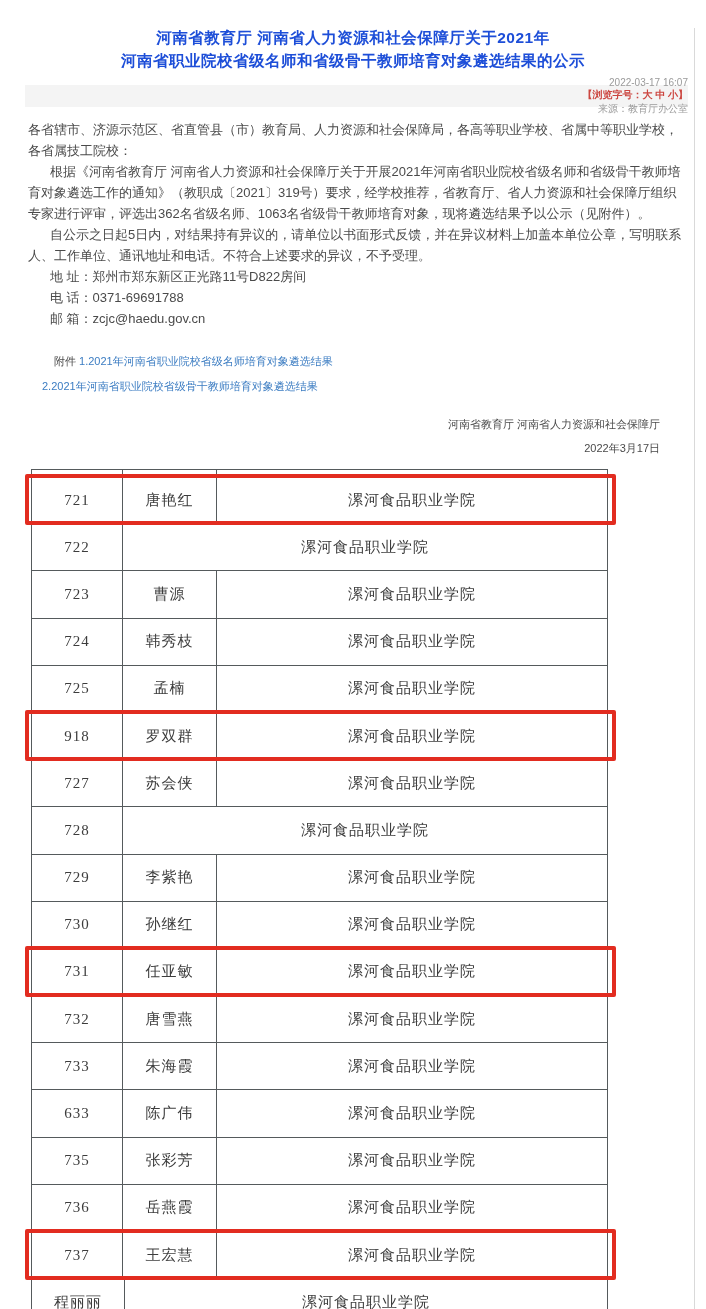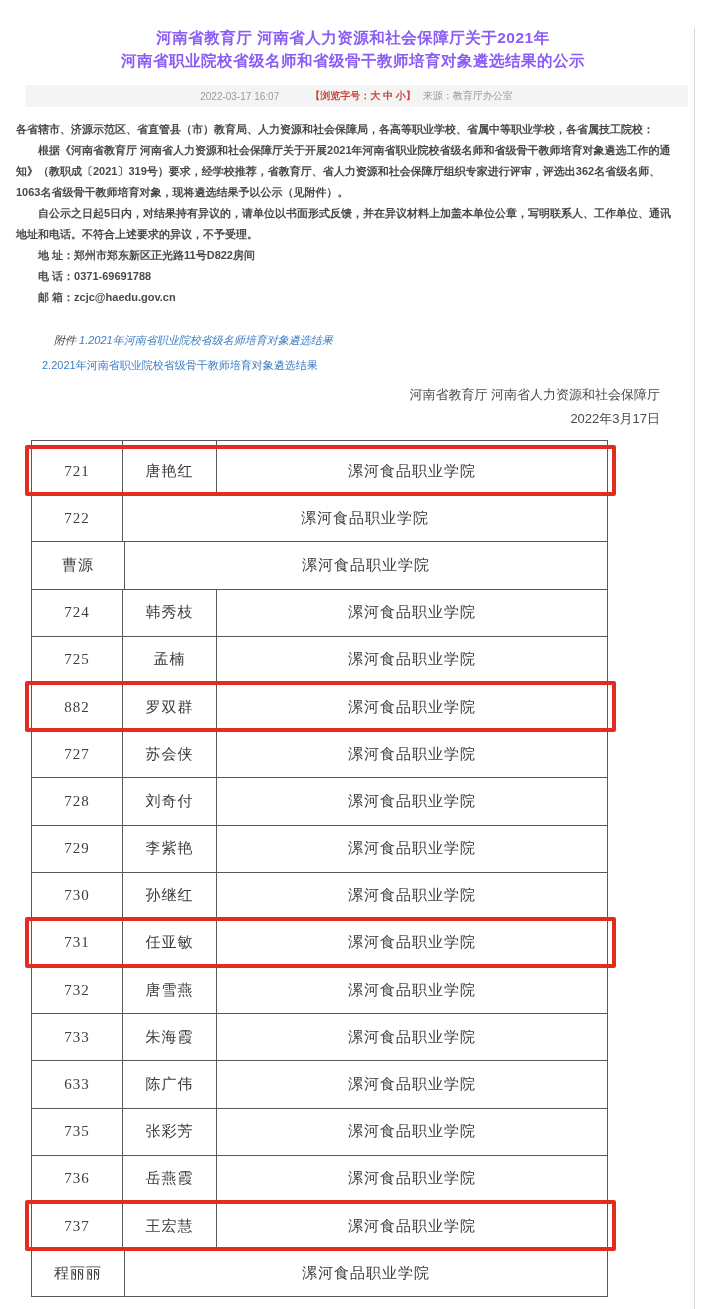--- a/index.html
+++ b/index.html
@@ -25,60 +25,59 @@
   .edge-line{
     position:absolute;
     left:694px;top:28px;bottom:0;
     width:1px;background:#d9d9d9;
   }
   
   .header{padding-top:26px;text-align:center;}
   .title-line{
     font-size:15.5px;
     font-weight:bold;
-    color:#8b5cf6;
+    color:#1d4ed8;
     line-height:23px;
     letter-spacing:.5px;
   }
   .meta-bar{
     margin:13px 18px 0 25px;
     height:22px;
     background:#f4f4f4;
     display:flex;
-    align-items:center;
+    align-items:flex-end;
     justify-content:center;
-    gap:7px;
     font-size:10px;
+    flex-direction:column;
   }
   .meta-datetime,.meta-source{color:var(--meta-gray);}
   .meta-fontsize{color:var(--meta-red);font-weight:bold;cursor:pointer;margin-left:24px;}
   
   .content{
-    margin:12px 20px 0 16px;
+    margin:12px 20px 0 28px;
     width:660px;
-    font-size:11px;
+    font-size:13px;
     line-height:21px;
     color:var(--ink);
-    font-weight:bold;
   }
   .content p.indent{text-indent:22px;}
   .contact{margin-left:22px;}
   .attachments{
     margin:20px 20px 0 28px;
     font-size:11px;
     line-height:25px;
     color:var(--ink);
   }
-  .attach-line1{margin-left:26px;font-style:italic;}
+  .attach-line1{margin-left:26px;}
   .attach-line2{margin-left:14px;}
   .attach-link{color:var(--link);text-decoration:none;cursor:pointer;}
   .signature{
-    margin:5px 46px 0 0;
+    margin:13px 46px 0 0;
     text-align:right;
-    font-size:13px;
+    font-size:11px;
     line-height:24px;
     color:var(--ink);
   }
   
   .doc-table{
     position:relative;
     margin:9px 0 0 31px;
     width:577px;
     font-family:"Liberation Serif","DejaVu Serif",serif;
     font-size:15px;
@@ -164,46 +163,46 @@
         <div class="trow hl">
     <div class="tcell cell-no">721</div>
     <div class="tcell cell-name">唐艳红</div>
     <div class="tcell cell-school">漯河食品职业学院</div>
   </div>
         <div class="trow">
     <div class="tcell cell-no">722</div>
     <div class="tcell cell-school">漯河食品职业学院</div>
   </div>
         <div class="trow">
+    <div class="tcell cell-no">723</div>
     <div class="tcell cell-name">曹源</div>
     <div class="tcell cell-school">漯河食品职业学院</div>
   </div>
         <div class="trow">
     <div class="tcell cell-no">724</div>
     <div class="tcell cell-name">韩秀枝</div>
     <div class="tcell cell-school">漯河食品职业学院</div>
   </div>
         <div class="trow">
     <div class="tcell cell-no">725</div>
     <div class="tcell cell-name">孟楠</div>
     <div class="tcell cell-school">漯河食品职业学院</div>
   </div>
         <div class="trow hl">
-    <div class="tcell cell-no">882</div>
+    <div class="tcell cell-no">918</div>
     <div class="tcell cell-name">罗双群</div>
     <div class="tcell cell-school">漯河食品职业学院</div>
   </div>
         <div class="trow">
     <div class="tcell cell-no">727</div>
     <div class="tcell cell-name">苏会侠</div>
     <div class="tcell cell-school">漯河食品职业学院</div>
   </div>
         <div class="trow">
     <div class="tcell cell-no">728</div>
-    <div class="tcell cell-name">刘奇付</div>
     <div class="tcell cell-school">漯河食品职业学院</div>
   </div>
         <div class="trow">
     <div class="tcell cell-no">729</div>
     <div class="tcell cell-name">李紫艳</div>
     <div class="tcell cell-school">漯河食品职业学院</div>
   </div>
         <div class="trow">
     <div class="tcell cell-no">730</div>
     <div class="tcell cell-name">孙继红</div>

